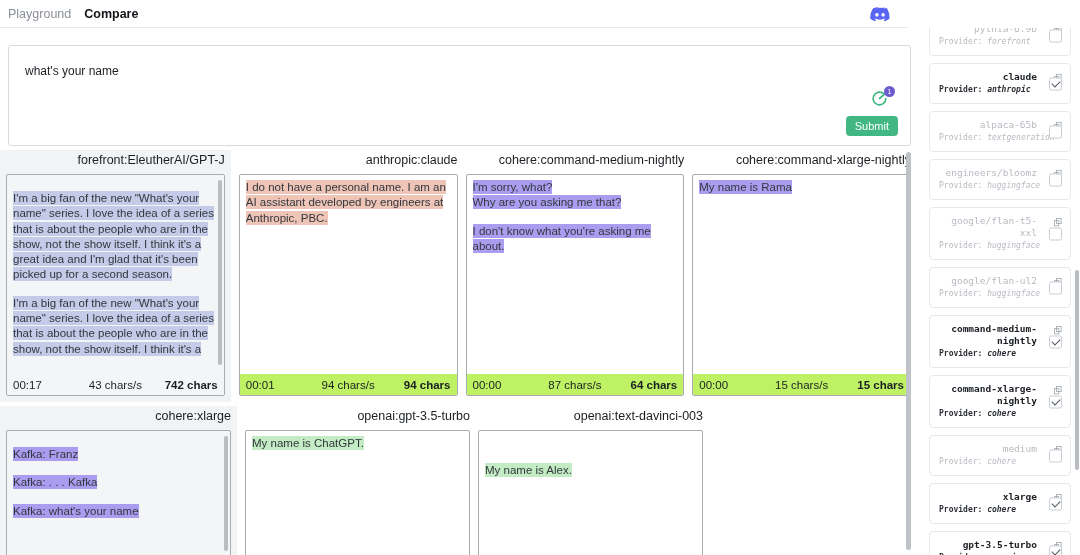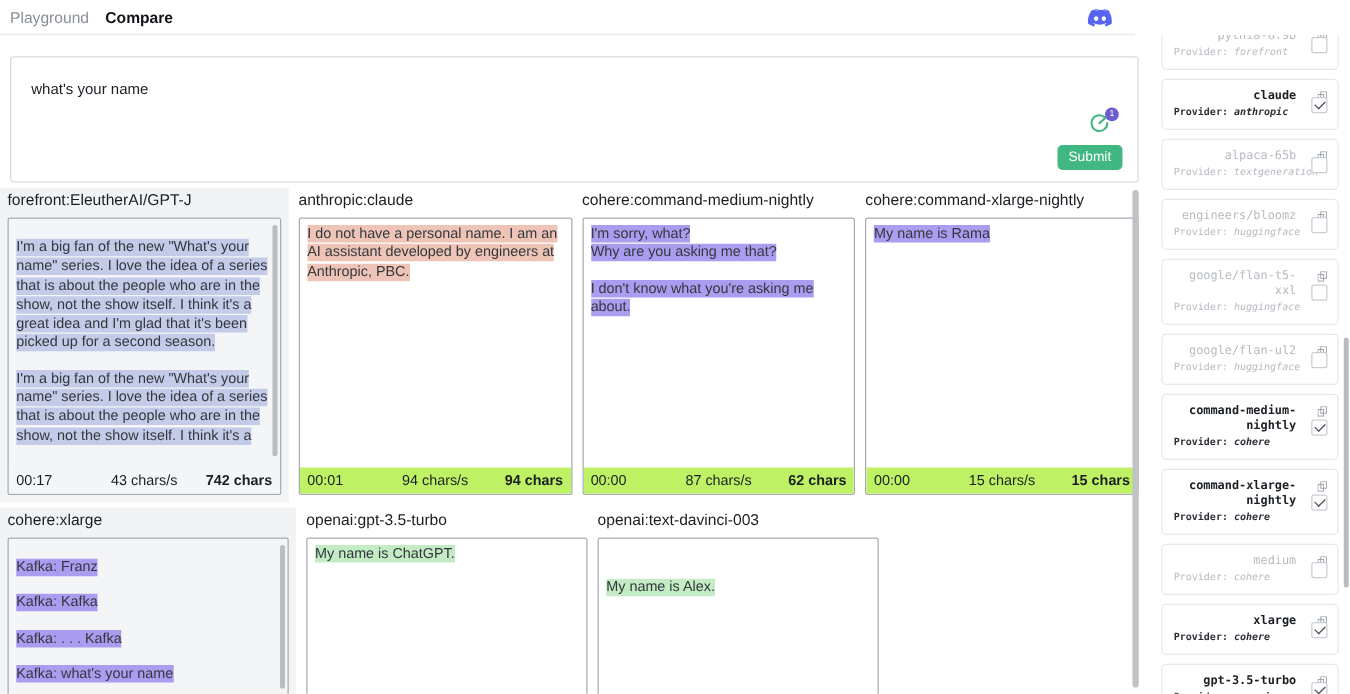--- a/index.html
+++ b/index.html
@@ -62,21 +62,21 @@
 
   
   .results {
     position: absolute; left: 0; top: 150px;
     width: 911px; height: 405px;
     overflow: hidden;
   }
   .grid-row { display: flex; }
   .card { width: 225px; margin-left: 8px; }
   .card-title {
-    text-align: left; font-size: 12.5px; color: #1b1f24;
+    text-align: right; font-size: 12.5px; color: #1b1f24;
     height: 24px; line-height: 20px;
   }
   .card-body {
     position: relative;
     height: 222px;
     border: 1px solid #a7acb3;
     border-radius: 2px;
     background: #ffffff;
     overflow: hidden;
   }
@@ -251,21 +251,21 @@
               <div class="resp-line"><span class="hl hl-purple">I'm sorry, what?</span></div>
               <div class="resp-line"><span class="hl hl-purple">Why are you asking me that?</span></div>
             </div>
             <div class="resp-block">
               <div class="resp-line"><span class="hl hl-purple">I don't know what you're asking me about.</span></div>
             </div>
           </div>
           <div class="card-stats">
             <div class="st-time">00:00</div>
             <div class="st-rate">87 chars/s</div>
-            <div class="st-chars">62 chars</div>
+            <div class="st-chars">64 chars</div>
           </div>
         </div>
       </div>
       <div class="card">
         <div class="card-title">cohere:command-xlarge-nightly</div>
         <div class="card-body">
           <div class="card-scroll">
             <div class="resp-block">
               <div class="resp-line"><span class="hl hl-purple">My name is Rama</span></div>
             </div>
@@ -278,23 +278,20 @@
         </div>
       </div>
     </div>
   <div class="grid-row" id="row2" style="margin-top:4px;">
       <div class="card shaded">
         <div class="card-title">cohere:xlarge</div>
         <div class="card-body">
           <div class="card-scroll">
             <div class="resp-block">
               <div class="resp-line"><span class="hl hl-purple">Kafka: Franz</span></div>
-            </div>
-            <div class="resp-block">
-              <div class="resp-line"><span class="hl hl-purple">Kafka: Kafka</span></div>
             </div>
             <div class="resp-block">
               <div class="resp-line"><span class="hl hl-purple">Kafka: . . . Kafka</span></div>
             </div>
             <div class="resp-block">
               <div class="resp-line"><span class="hl hl-purple">Kafka: what's your name</span></div>
             </div>
           </div>
           <div class="inner-sb" style="height: 115px;"></div>
         </div>

